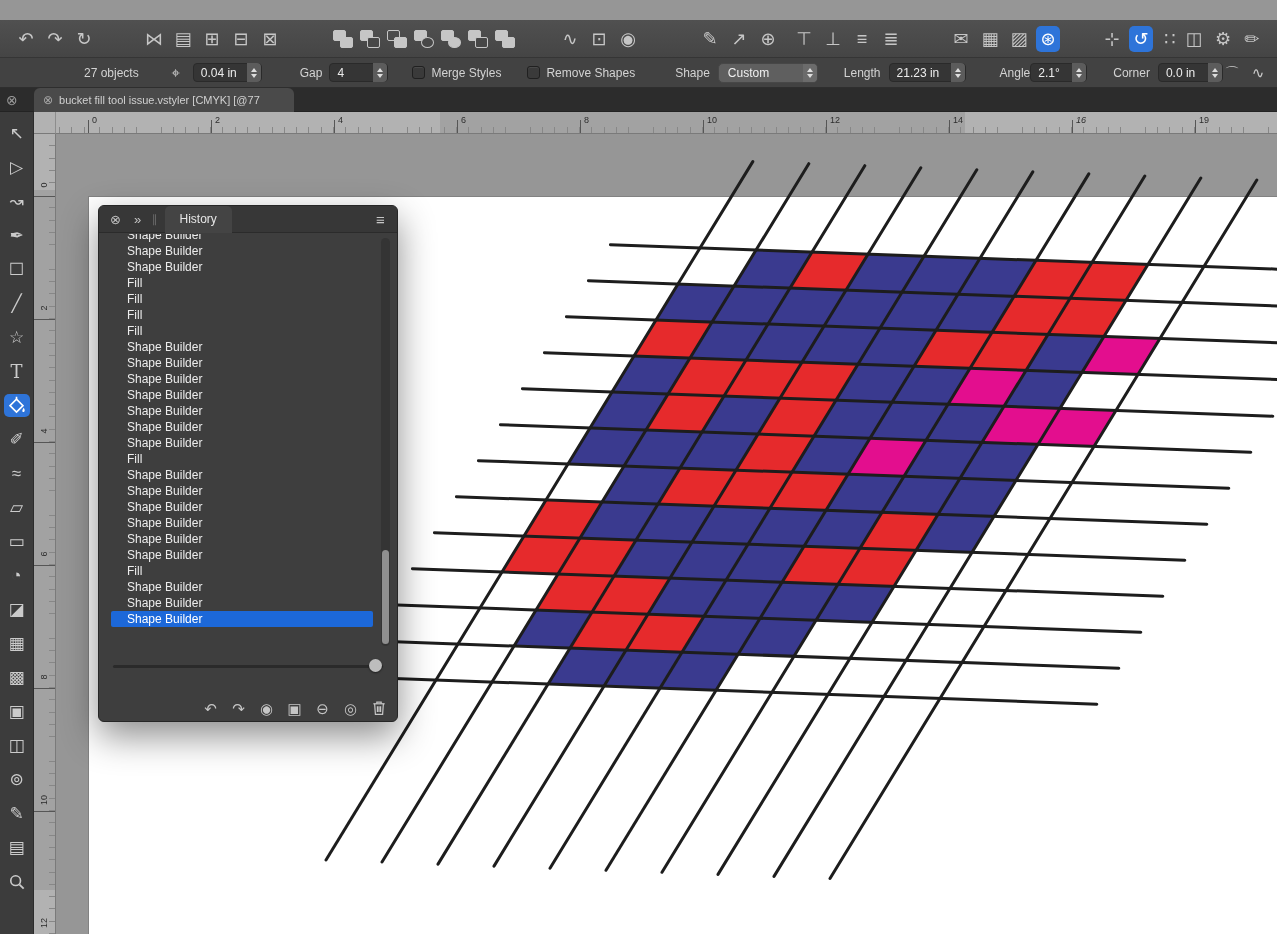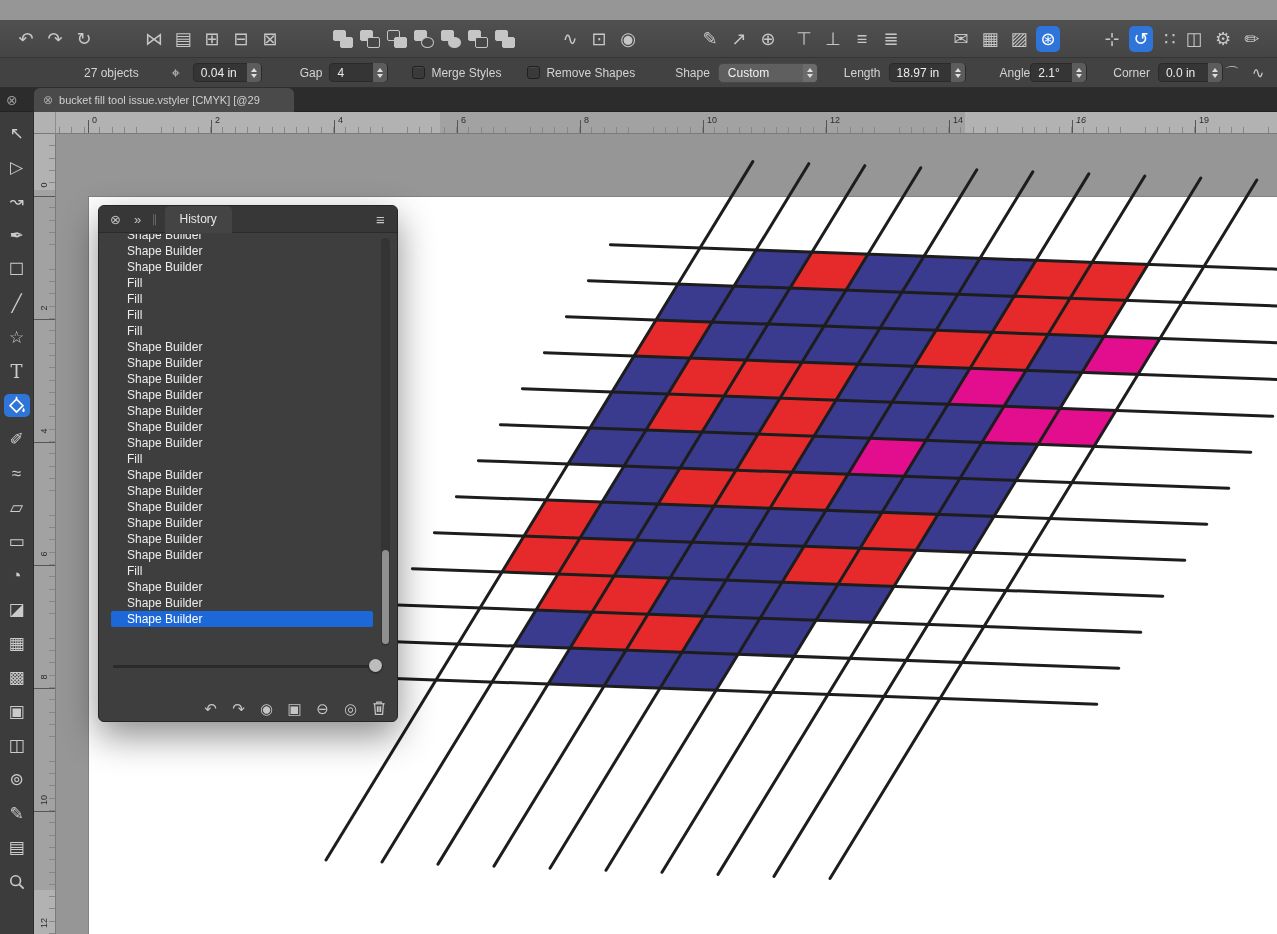--- a/index.html
+++ b/index.html
@@ -242,21 +242,21 @@
     <span class="ob-text" style="margin-left:40px">Shape</span>
     <div class="dropdown" style="margin-left:8px">
       <span class="fval">Custom</span>
       <span class="dd-ar">
           <i class="up"></i>
           <i class="dn"></i>
         </span>
     </div>
     <span class="ob-text" style="margin-left:26px">Length</span>
     <div class="field w-len" style="margin-left:8px">
-      <span class="fval">18.97 in</span>
+      <span class="fval">21.23 in</span>
       <span class="stepper">
           <i class="up"></i>
           <i class="dn"></i>
         </span>
     </div>
     <span class="ob-text" style="margin-left:34px">Angle</span>
     <div class="field w-ang" style="margin-left:0">
       <span class="fval">2.1°</span>
       <span class="stepper">
           <i class="up"></i>
@@ -272,21 +272,21 @@
         </span>
     </div>
     <span class="ticon ob-icon" style="margin-left:auto">⌒</span>
     <span class="ticon ob-icon" style="margin-left:8px">∿</span>
   </div>
 
   <div class="tabbar">
     <span class="closeall">⊗</span>
     <div class="tab">
       <span class="tabx">⊗</span>
-      <span class="tab-label">bucket fill tool issue.vstyler [CMYK] [@29</span>
+      <span class="tab-label">bucket fill tool issue.vstyler [CMYK] [@77</span>
     </div>
   </div>
 
   <div class="rcorner"></div>
   <div class="hruler">
     <div class="band"></div>
     <div class="minor"></div>
   <div class="htick" style="left: 32px;"></div>
       <div class="hlab" style="left: 36px;">0</div>
       <div class="htick" style="left: 155px;"></div>

